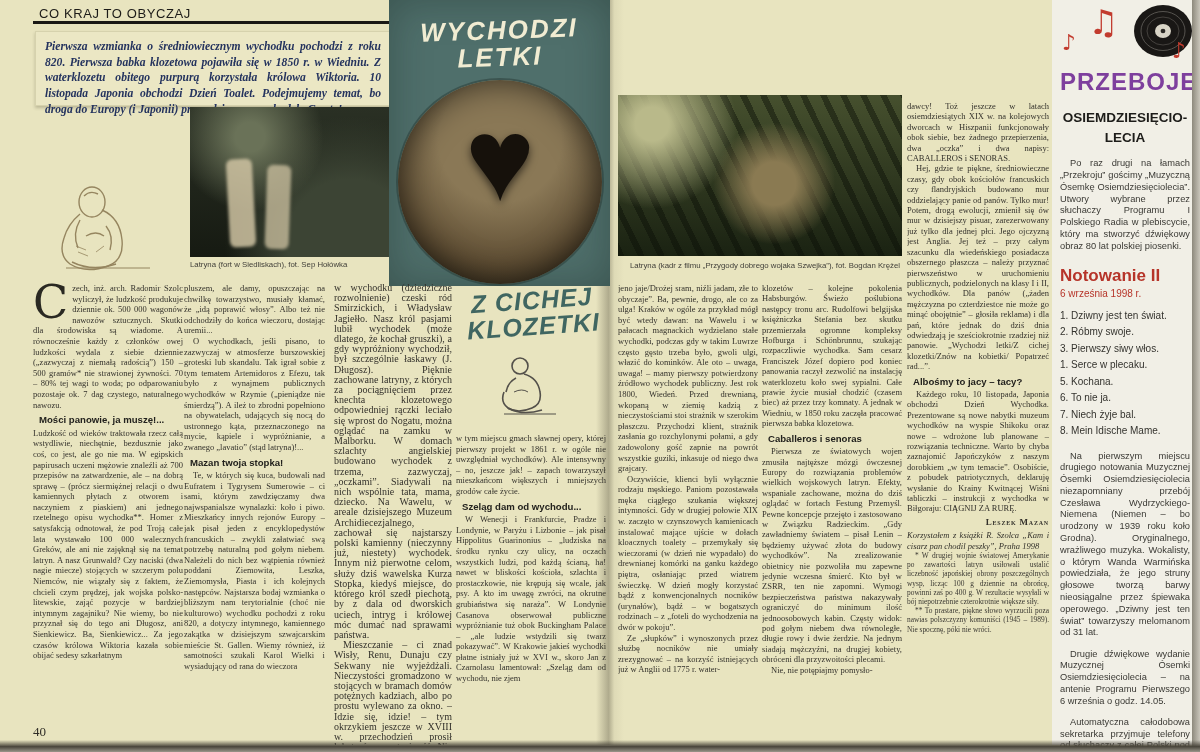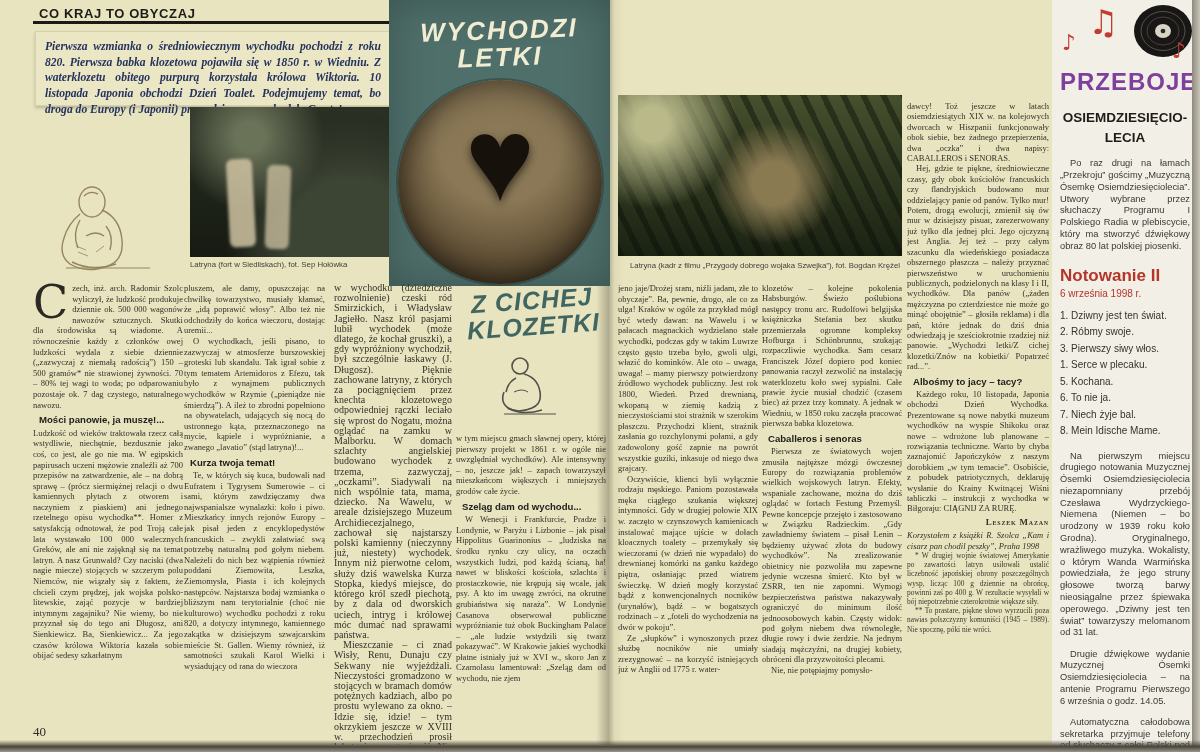--- a/index.html
+++ b/index.html
@@ -8,21 +8,21 @@
   
   .sidebar-bg{position:absolute;left:1052px;top:0;width:140px;height:745px;background:#f1efe6;}
   .right-edge{position:absolute;left:1192px;top:0;width:8px;height:752px;
               background:linear-gradient(to right,#8d897c,#c9c5ba);}
   .bottom-edge{position:absolute;left:0;top:740px;width:1200px;height:12px;
                background:linear-gradient(#e8e4bf00,#4a463c 55%,#9a968b);}
   .gutter{position:absolute;left:596px;top:0;width:28px;height:745px;
           background:linear-gradient(to right,rgba(60,55,40,0),rgba(60,55,40,.33) 45%,rgba(60,55,40,.06) 65%,rgba(60,55,40,0));}
   
   .header-tag{position:absolute;left:33px;top:4px;width:357px;height:20px;
-              font-family:"Liberation Sans",sans-serif;font-weight:bold;font-size:13px;
+              font-family:"Liberation Sans",sans-serif;font-weight:normal;font-size:13px;
               letter-spacing:.6px;color:#1c1b18;border-bottom:3.5px solid #1a1915;padding:2px 0 0 6px;box-sizing:border-box;}
   .intro-box{position:absolute;left:35px;top:31px;width:356px;height:75px;box-sizing:border-box;
              background:#ebe7c4;border:1px solid #d6d2ad;box-shadow:0 2px 3px rgba(60,55,30,.25);
              padding:7px 9px;font-style:italic;font-weight:bold;font-size:11.6px;line-height:1.35;
              color:#24335e;text-align:justify;}
   
   .photo-left{position:absolute;left:190px;top:107px;width:200px;height:150px;overflow:hidden;
               background:radial-gradient(circle at 30% 20%,#6a7258 0 8%,transparent 40%),
                          radial-gradient(circle at 80% 90%,#3c4434 0 30%,transparent 60%),
                          linear-gradient(#2a3024,#161a12);}
@@ -146,21 +146,21 @@
 
   <div class="col" id="col1">
     <p><span class="dropcap">C</span><span>zech, inż. arch. Radomir Szolc wyliczył, że ludzkość produkuje dziennie ok. 500 000 wagonów nawozów sztucznych. Skutki dla środowiska są wiadome. A równocześnie każdy z członków owej ludzkości wydala z siebie dziennie („zazwyczaj z niemałą radością”) 150 – 500 gramów* nie strawionej żywności. 70 – 80% tej wagi to woda; po odparowaniu pozostaje ok. 7 dag czystego, naturalnego nawozu.</span></p>
     <div class="chead">Mości panowie, ja muszę!...</div>
     <p>Ludzkość od wieków traktowała rzecz całą wstydliwie, niechętnie, bezdusznie jako coś, co jest, ale go nie ma. W egipskich papirusach uczeni mężowie znaleźli aż 700 przepisów na zatwardzenie, ale – na dobrą sprawę – (prócz siermiężnej relacji o dwu kamiennych płytach z otworem i naczyniem z piaskiem) ani jednego rzetelnego opisu wychodka**. Homer z satysfakcją odnotował, że pod Troją całe lata wystawało 100 000 walecznych Greków, ale ani nie zajęknął się na temat latryn. A nasz Grunwald? Czy naciski (dwa nagie miecze) stojących w szczerym polu Niemców, nie wiązały się z faktem, że chcieli czym prędzej, jak wojska polsko-litewskie, zająć pozycje w bardziej intymnym zagajniku? Nie wiemy, bo nie przyznał się do tego ani Długosz, ani Sienkiewicz. Ba, Sienkiewicz... Za jego czasów królowa Wiktoria kazała sobie obijać sedesy szkarłatnym</p>
   </div>
 
   <div class="col" id="col2">
     <p>pluszem, ale damy, opuszczając na chwilkę towarzystwo, musiały kłamać, że „idą poprawić włosy”. Albo też nie odchodziły do końca wieczoru, dostając uremii...</p>
     <p class="ind">O wychodkach, jeśli pisano, to zazwyczaj w atmosferze burszowskiej groteski lub skandalu. Tak igrał sobie z tym tematem Artemidoros z Efezu, tak było z wynajmem publicznych wychodków w Rzymie („pieniądze nie śmierdzą”). A ileż to zbrodni popełniono na obywatelach, udających się nocą do ustronnego kąta, przeznaczonego na mycie, kąpiele i wypróżnianie, a zwanego „lavatio” (stąd latryna)!...</p>
-    <div class="chead">Kurza twoja temat!</div>
+    <div class="chead">Mazan twoja stopka!</div>
     <p class="ind">Te, w których się kuca, budowali nad Eufratem i Tygrysem Sumerowie – ci sami, którym zawdzięczamy dwa najwspanialsze wynalazki: koło i piwo. Mieszkańcy innych rejonów Europy – jak pisał jeden z encyklopedystów francuskich – zwykli załatwiać swą potrzebę naturalną pod gołym niebem. Należeli do nich bez wątpienia również poddani Ziemowita, Leszka, Ziemomysła, Piasta i ich kolejnych następców. Najstarsza bodaj wzmianka o bliższym nam terytorialnie (choć nie kulturowo) wychodku pochodzi z roku 820, a dotyczy intymnego, kamiennego zakątka w dzisiejszym szwajcarskim mieście St. Gallen. Wiemy również, iż samotności szukali Karol Wielki i wysiadujący od rana do wieczora</p>
   </div>
 
   <div class="col" id="col3">
     <p>w wychodku (dziedziczne rozwolnienie) czeski ród Smirzickich, i Władysław Jagiełło. Nasz król pasjami lubił wychodek (może dlatego, że kochał gruszki), a gdy wypróżniony wychodził, był szczególnie łaskawy (J. Długosz). Pięknie zachowane latryny, z których za pociągnięciem przez knechta klozetowego odpowiedniej rączki leciało się wprost do Nogatu, można oglądać na zamku w Malborku. W domach szlachty angielskiej budowano wychodek z trzema, zazwyczaj, „oczkami”. Siadywali na nich wspólnie tata, mama, dziecko. Na Wawelu, w areale dzisiejszego Muzeum Archidiecezjalnego, zachował się najstarszy polski kamienny (nieczynny już, niestety) wychodek. Innym niż pierwotne celom, służy dziś wawelska Kurza Stopka, kiedyś miejsce, do którego król szedł piechotą, by z dala od dworskich uciech, intryg i królowej móc dumać nad sprawami państwa.</p>
     <p class="ind">Mieszczanie – ci znad Wisły, Renu, Dunaju czy Sekwany nie wyjeżdżali. Nieczystości gromadzono w stojących w bramach domów potężnych kadziach, albo po prostu wylewano za okno. – Idzie się, idzie! – tym okrzykiem jeszcze w XVIII w. przechodzień prosił lokatorów o ostrożność. Nie zawsze skutecznie, o czym przekonał się na własnym ubraniu ojciec „Gullivera” Jonathan Swift. Zawartość kadzi wywożono do dołów kloacznych tuż za murami miejskimi (w Wiedniu stoi teraz</p>
   </div>
 
   <div class="col" id="col4">
     <p>w tym miejscu gmach sławnej opery, której pierwszy projekt w 1861 r. w ogóle nie uwzględniał wychodków). Ale intensywny – no, jeszcze jak! – zapach towarzyszył mieszkańcom większych i mniejszych grodów całe życie.</p>

